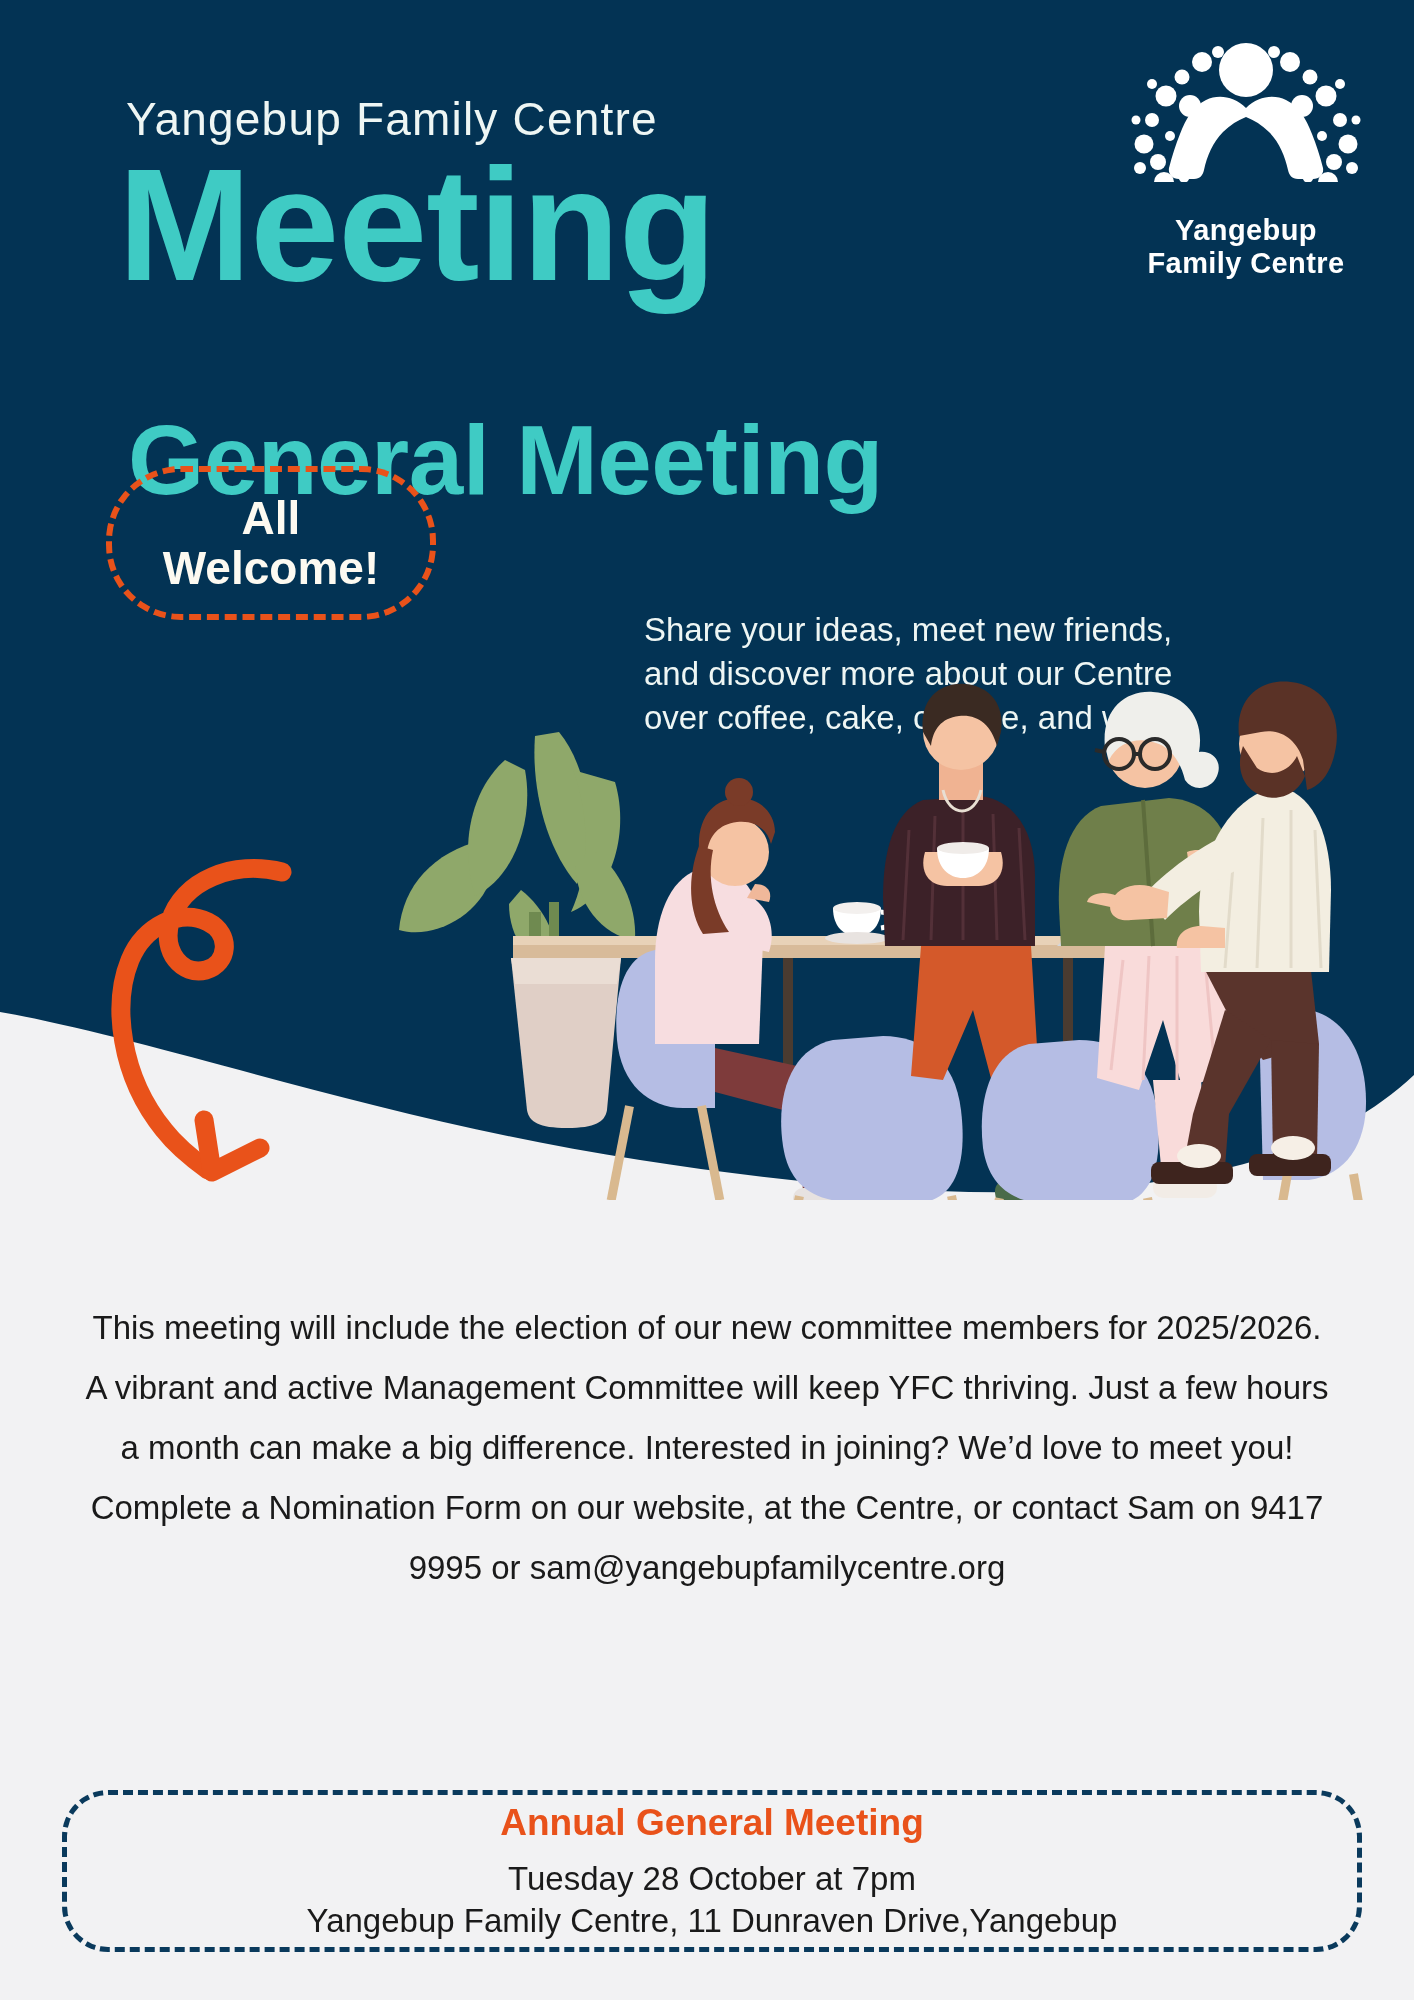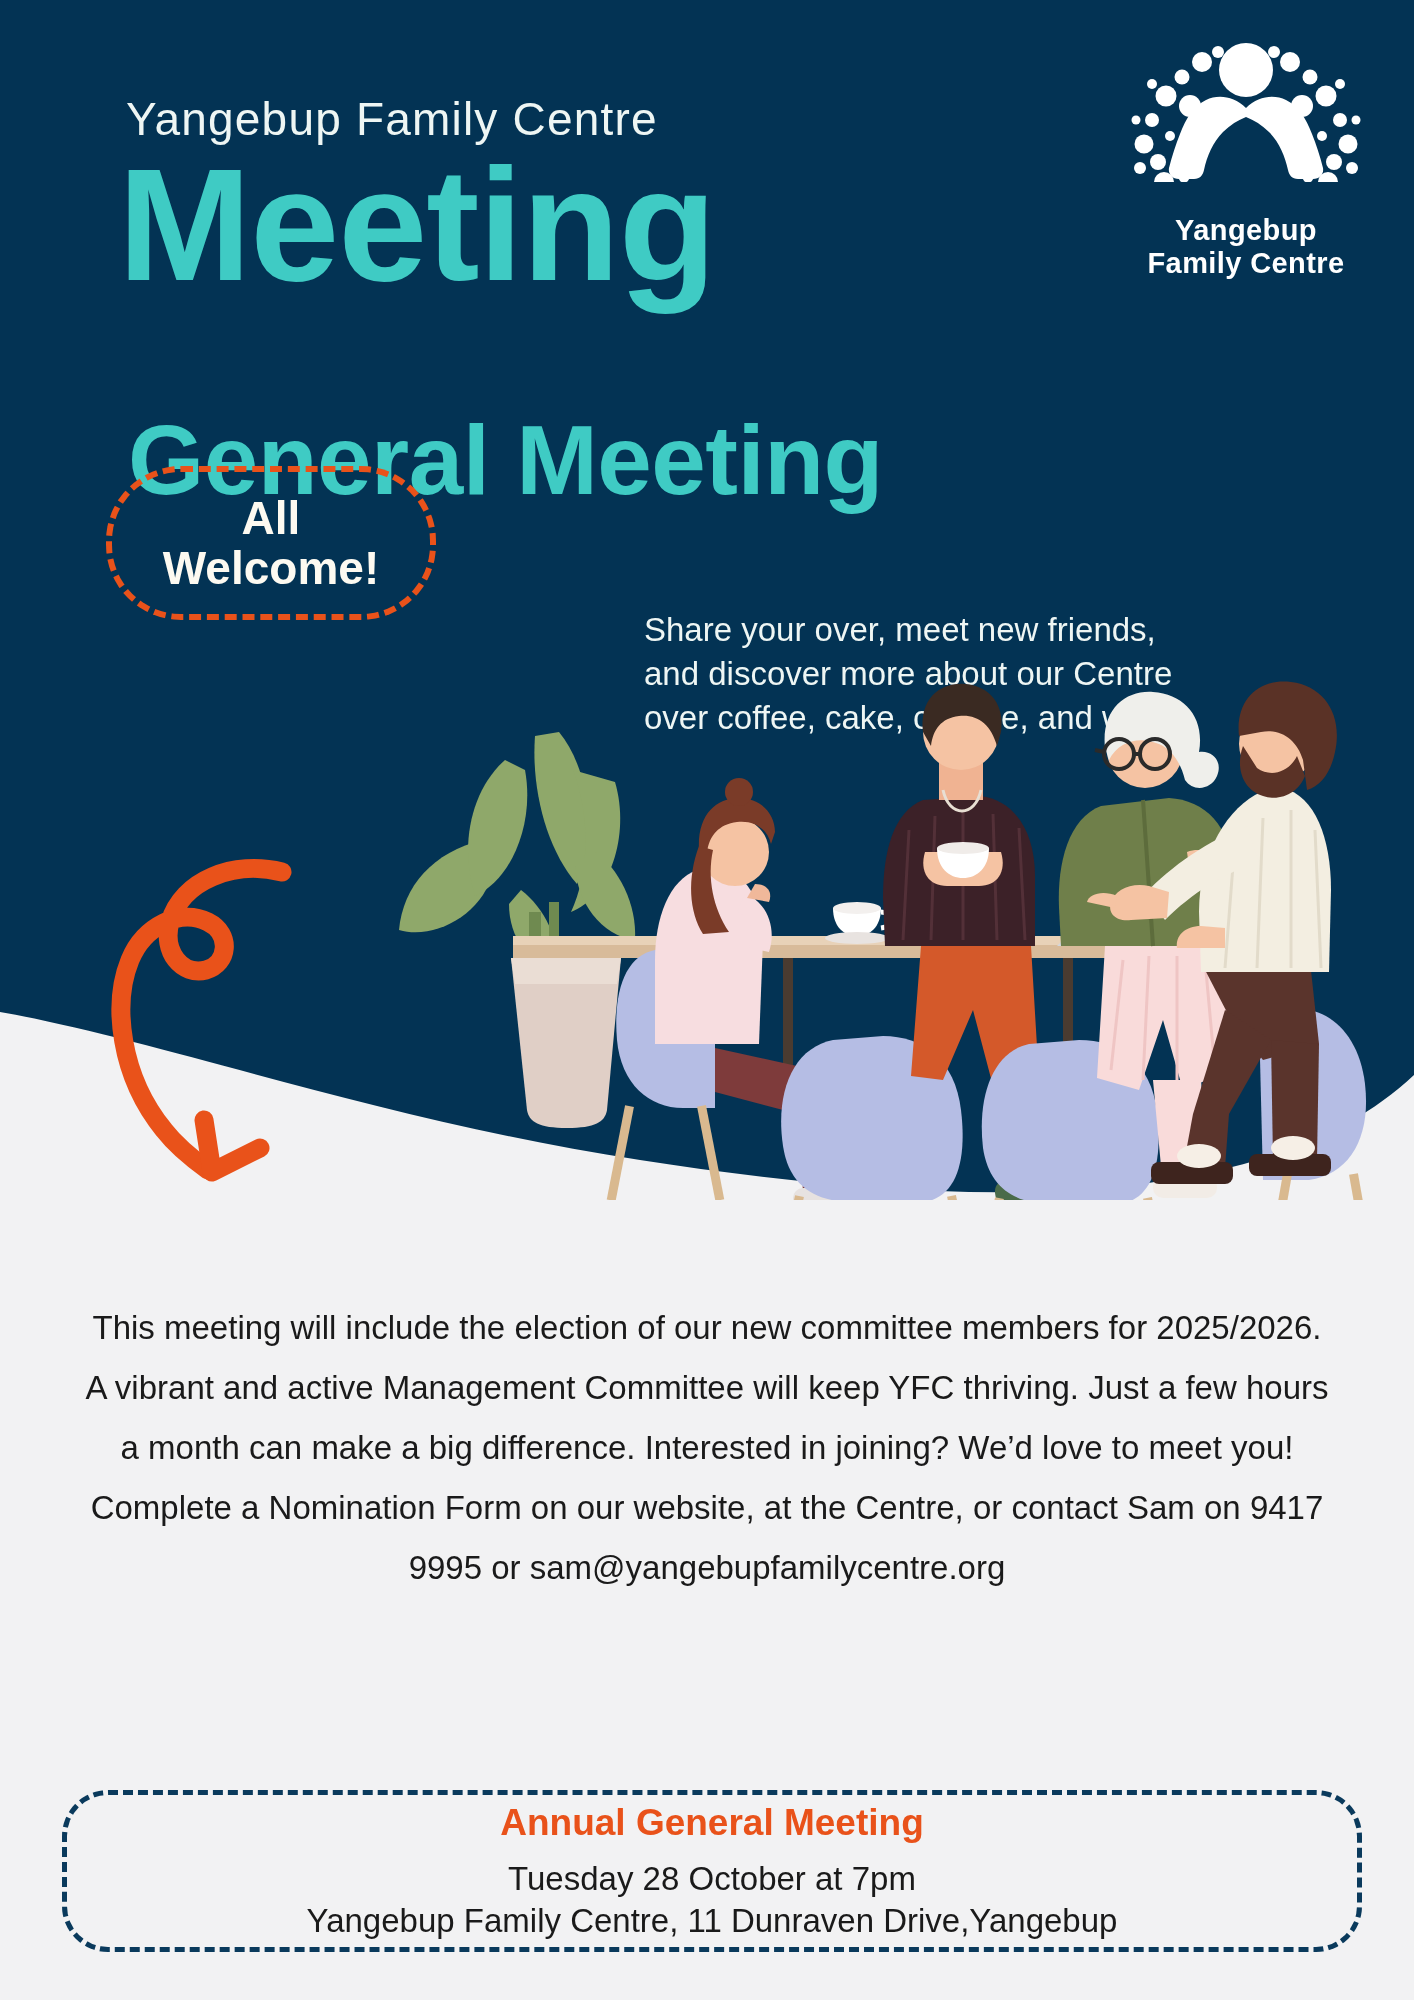--- a/index.html
+++ b/index.html
@@ -157,21 +157,21 @@
       </div>
 
       <div class="badge">
         <div class="badge-text">
           <div>All</div>
           <div>Welcome!</div>
         </div>
       </div>
 
       <div class="tagline">
-        <div>Share your over, meet new friends,</div>
+        <div>Share your ideas, meet new friends,</div>
         <div>and discover more about our Centre</div>
         <div>over coffee, cake, cheese, and wine!</div>
       </div>
 
       <svg class="illo" viewBox="0 0 1060 560">
         <defs>
           <clipPath id="floorclip">
               <rect x="0" y="0" width="1060" height="560"></rect>
             </clipPath>
         </defs>

